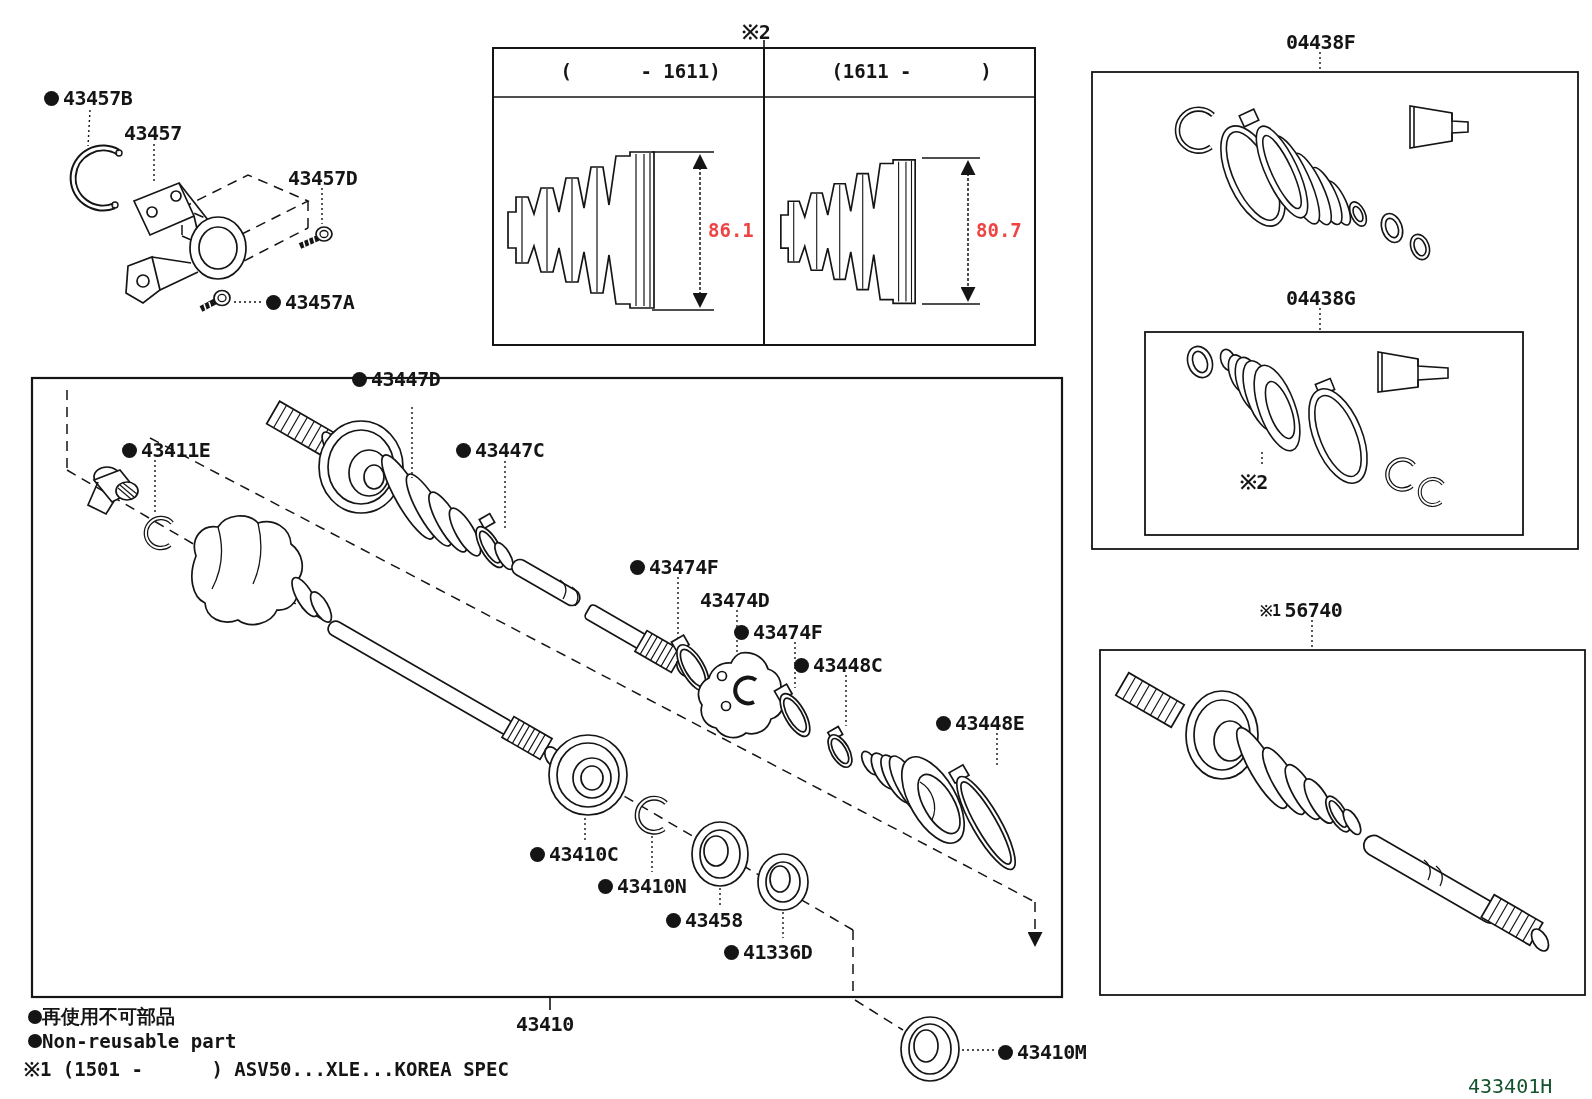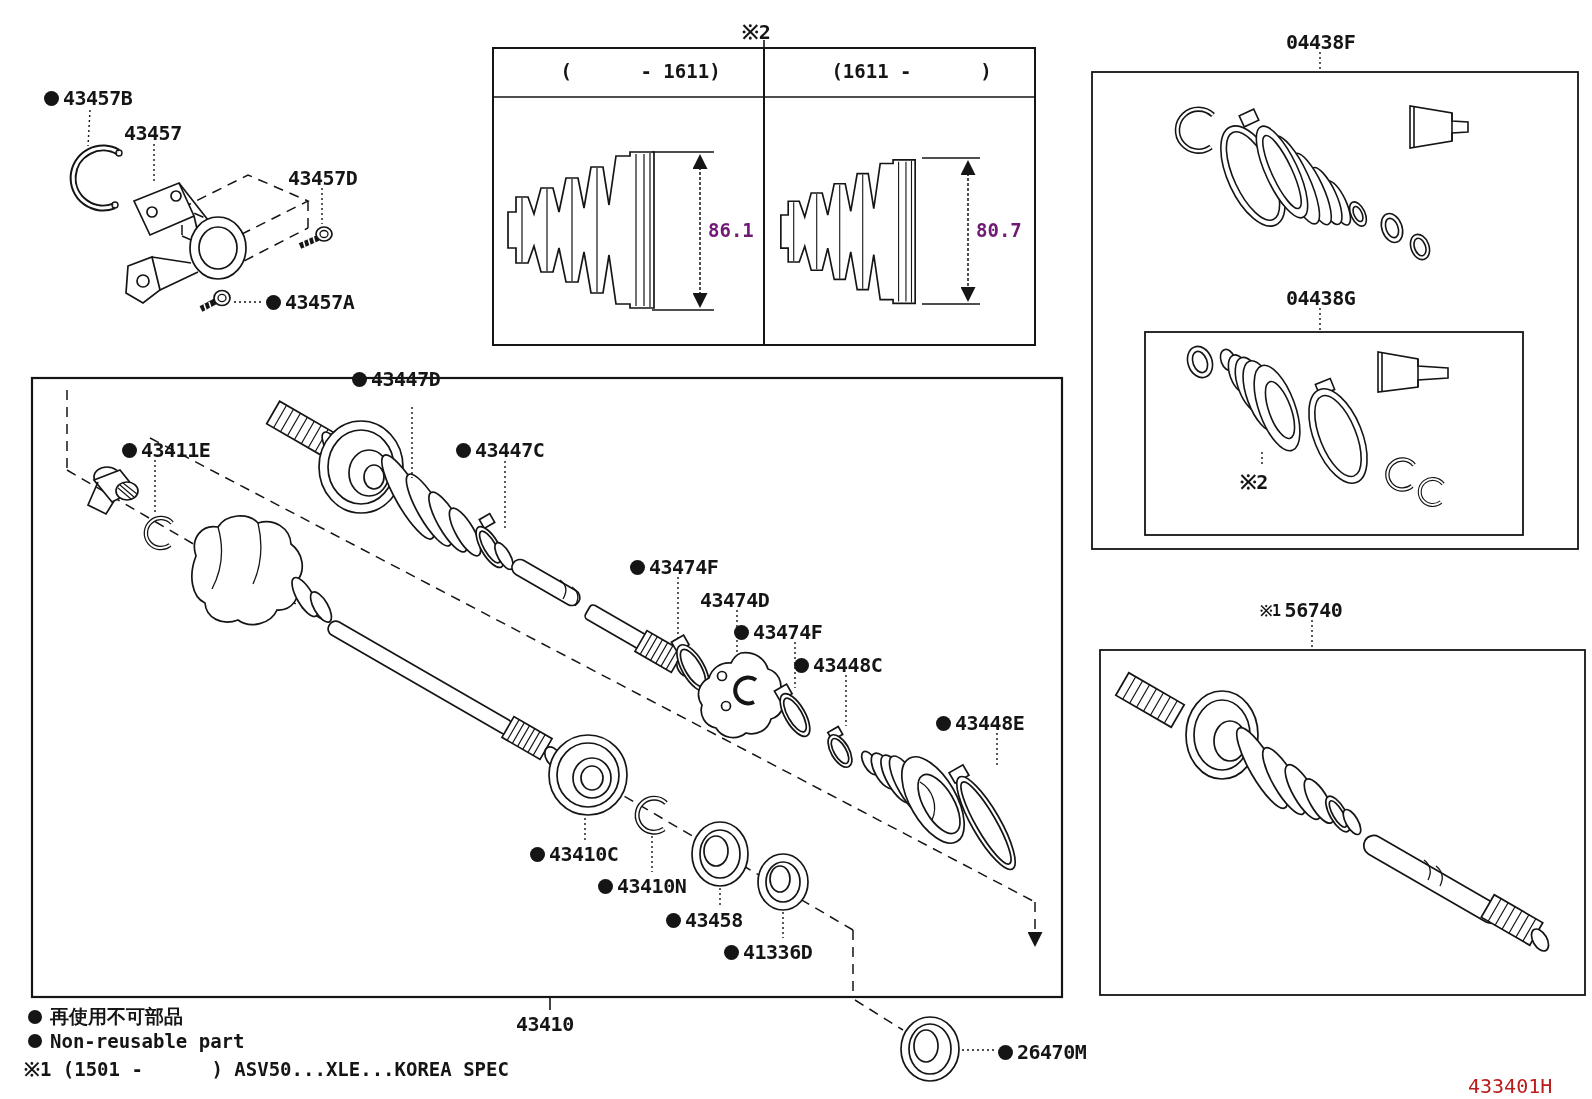--- a/index.html
+++ b/index.html
@@ -7,24 +7,24 @@
           font-family:"DejaVu Sans Mono",monospace;color:#151515;}
   svg.art{position:absolute;left:0;top:0;}
   .plabel{position:absolute;display:flex;align-items:center;gap:4px;white-space:nowrap;
           font:700 20px "DejaVu Sans Mono",monospace;letter-spacing:-0.5px;color:#151515;}
   .plabel .ptext{white-space:pre;}
   .dot{width:15px;height:15px;border-radius:50%;background:#151515;flex:0 0 auto;}
   .dot.sm{width:14px;height:14px;}
   .ref{font-size:15px;font-weight:700;}
   .th{position:absolute;width:295px;text-align:center;font:700 19px "DejaVu Sans Mono",monospace;
       white-space:pre;color:#151515;}
-  .dim{position:absolute;font:700 19px "DejaVu Sans Mono",monospace;color:#701a75;}
-  .legend-line{position:absolute;display:flex;align-items:center;gap:8px;
+  .dim{position:absolute;font:700 19px "DejaVu Sans Mono",monospace;color:#ef4444;}
+  .legend-line{position:absolute;display:flex;align-items:center;
       font:700 19px "DejaVu Sans Mono",monospace;white-space:pre;color:#151515;}
-  .code{position:absolute;font:400 20px "DejaVu Sans Mono",monospace;color:#b91c1c;}
+  .code{position:absolute;font:400 20px "DejaVu Sans Mono",monospace;color:#14532d;}
   .tableref{position:absolute;font:700 20px "DejaVu Sans Mono",monospace;color:#151515;}
 </style>
 </head>
 <body>
 
 <div class="canvas">
 
 <svg class="art" width="1592" height="1099" viewBox="0 0 1592 1099">
   <defs>
     <marker id="ah" markerWidth="10" markerHeight="10" refX="8" refY="5" orient="auto-start-reverse">
@@ -432,21 +432,21 @@
     </div>
 <div class="plabel" style="left:724px;top:940px">
       <span class="dot"></span>
       <span class="ptext">41336D</span>
     </div>
 <div class="plabel" style="left:516px;top:1012px">
       <span class="ptext">43410</span>
     </div>
 <div class="plabel" style="left:998px;top:1040px">
       <span class="dot"></span>
-      <span class="ptext">26470M</span>
+      <span class="ptext">43410M</span>
     </div>
 
 <div class="legend-line" style="left:28px;top:1004px"><span class="dot sm"></span><span>再使用不可部品</span></div>
 <div class="legend-line" style="left:28px;top:1030px"><span class="dot sm"></span><span>Non-reusable part</span></div>
 <div class="legend-line" style="left:24px;top:1056px"><span>※1 (1501 -      ) ASV50...XLE...KOREA SPEC</span></div>
 
 <div class="code" style="left:1468px;top:1074px">433401H</div>
 
 </div>
 

